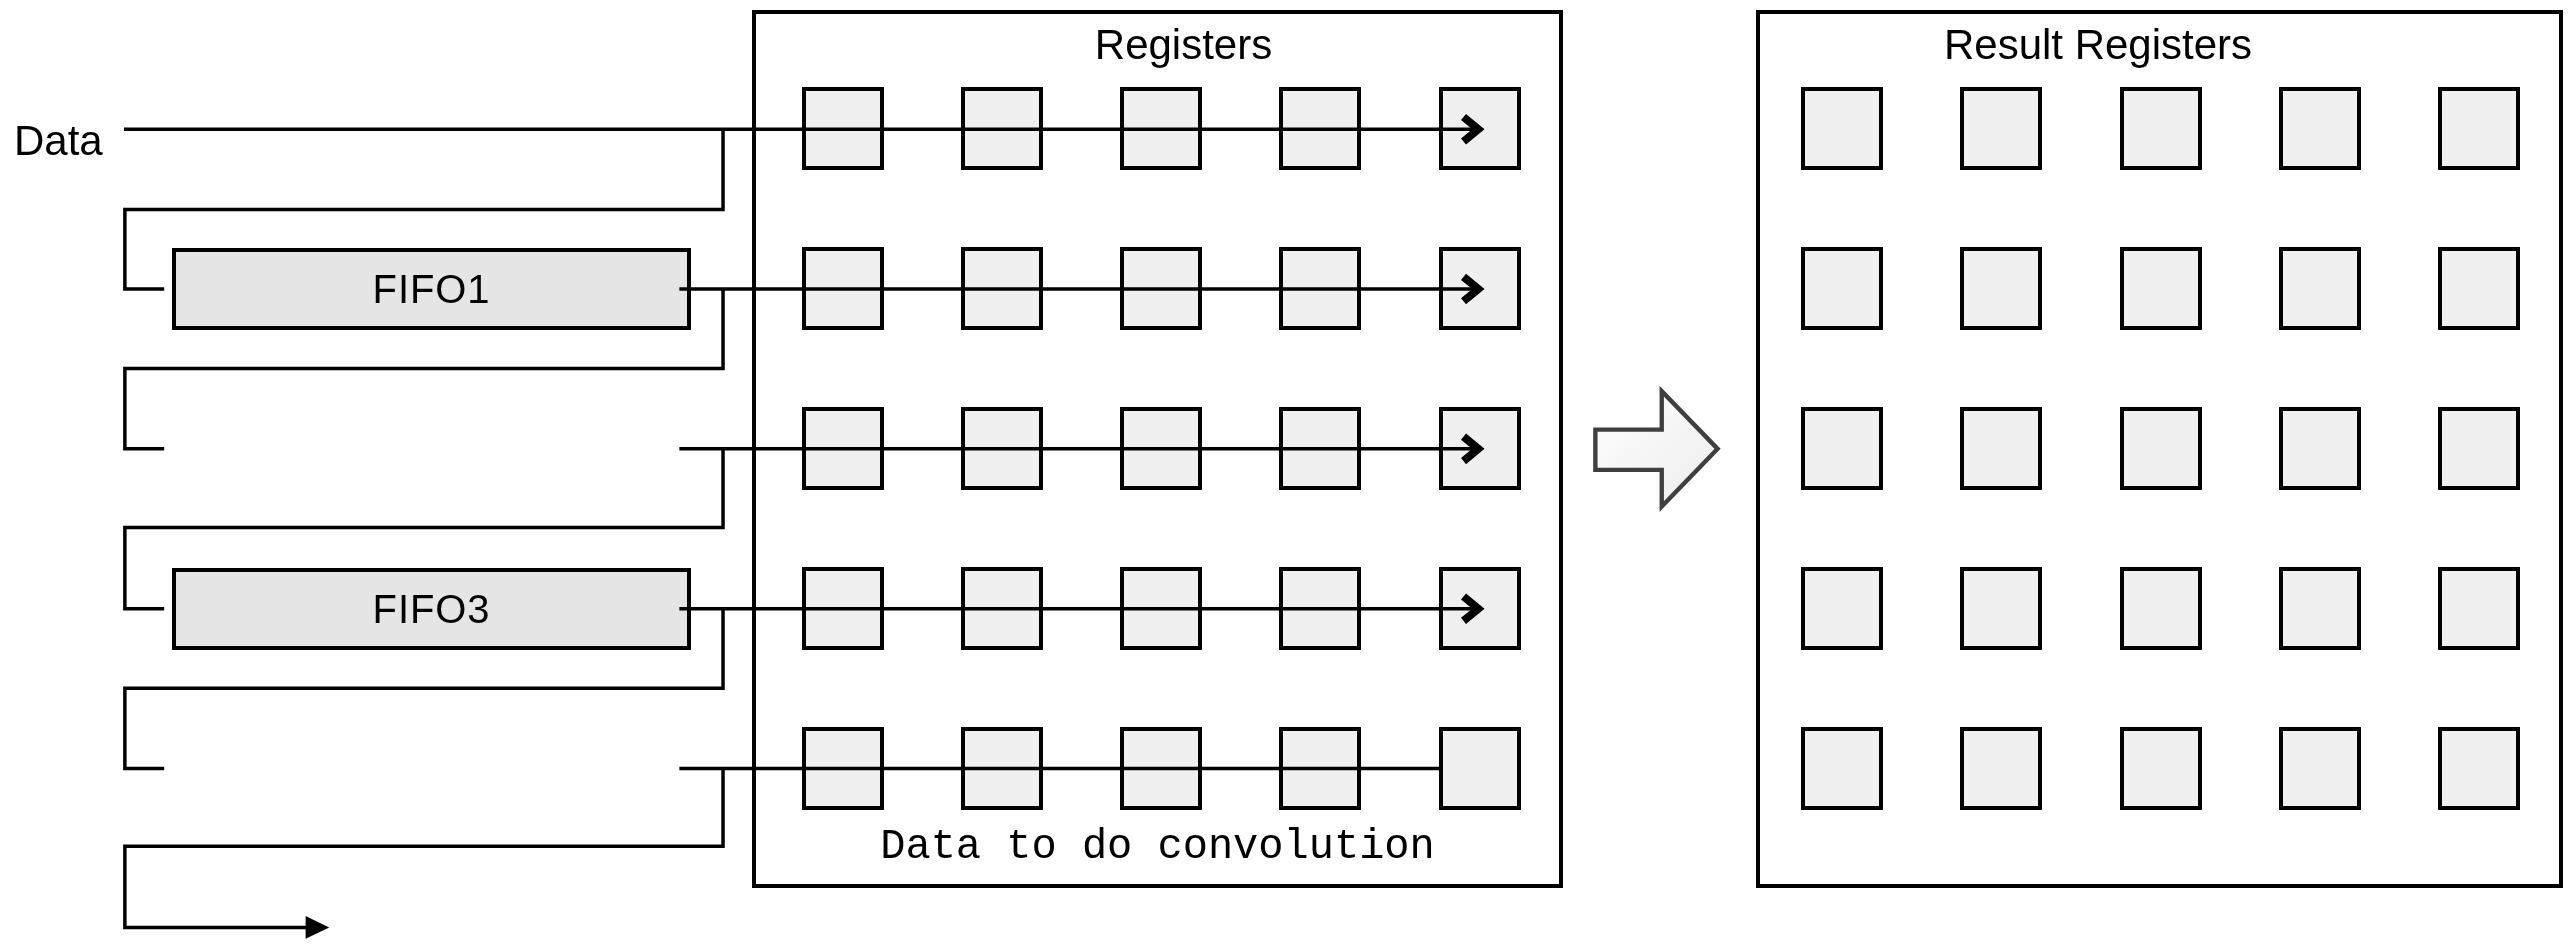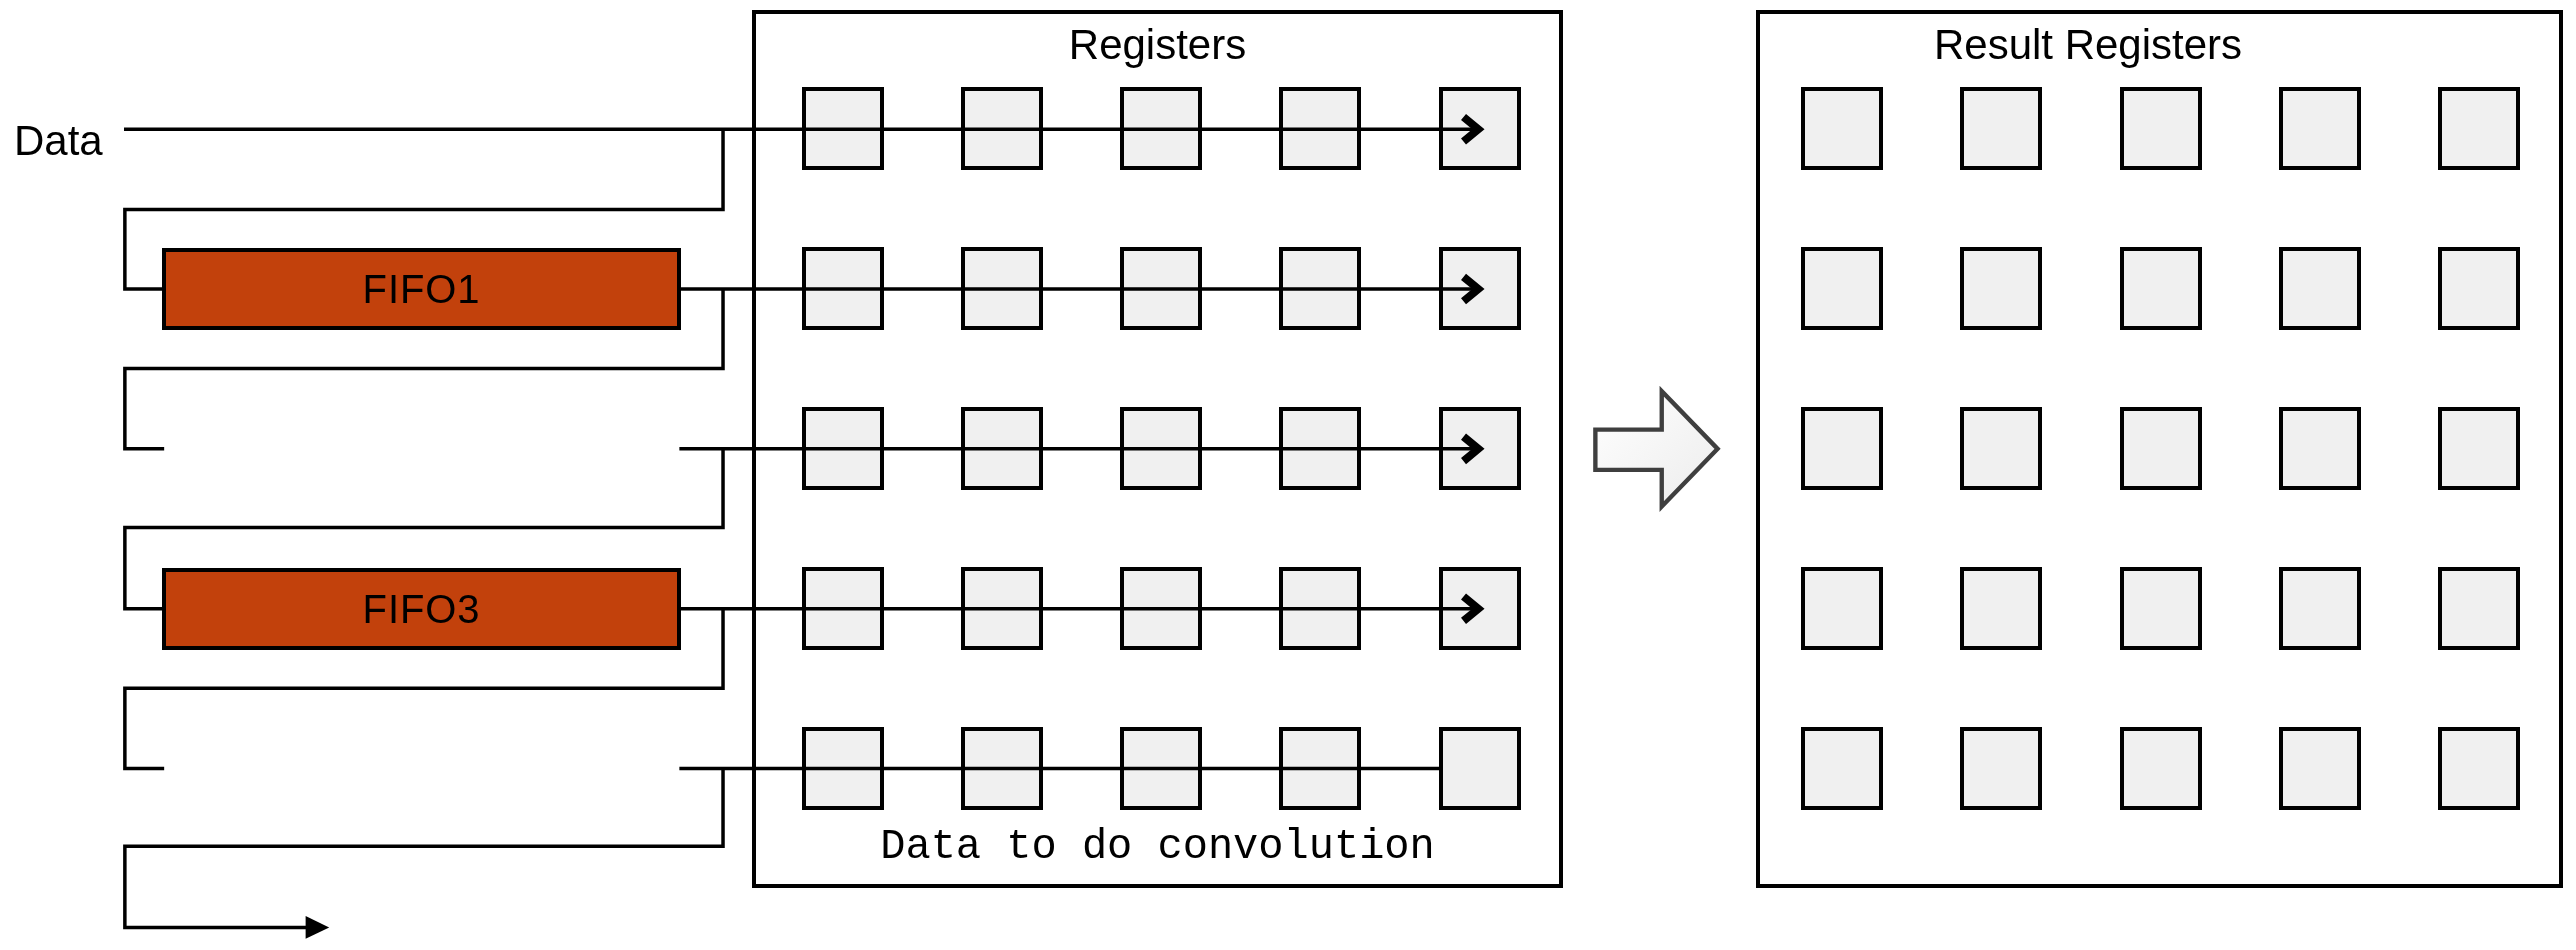--- a/index.html
+++ b/index.html
@@ -21,24 +21,24 @@
   .cell{
     position:absolute;
     width:82px;height:83px;
     box-sizing:border-box;
     border:4.4px solid #000;
     background:#f0f0f0;
     z-index:2;
   }
   .fifo{
     position:absolute;
-    left:162px;width:519px;height:82px;
+    left:172px;width:519px;height:82px;
     box-sizing:border-box;
     border:4.4px solid #000;
-    background:#c2410c;
+    background:#e5e5e5;
     display:flex;align-items:center;justify-content:center;
     z-index:2;
   }
   .fifo-label{
     font-size:40px;line-height:40px;
     letter-spacing:0.9px;
   }
   .title{
     position:absolute;
     text-align:center;
@@ -60,21 +60,21 @@
   }
 </style>
 </head>
 <body>
 
 <div class="canvas">
 
   <div class="data-label">Data</div>
 
   <div class="big-box" style="left:752px;top:9.6px;width:811px;height:878px;"></div>
-  <div class="title" style="left:752px;top:21px;width:811px;">Registers</div>
+  <div class="title" style="left:752px;top:21px;width:811px;padding-left:26px;">Registers</div>
   <div class="title" style="left:752px;top:824px;width:811px;font-family:Liberation Mono, monospace;">Data to do convolution</div>
 
   <div class="cell" style="left:802px;top:87px;"></div>
   <div class="cell" style="left:961px;top:87px;"></div>
   <div class="cell" style="left:1120px;top:87px;"></div>
   <div class="cell" style="left:1279px;top:87px;"></div>
   <div class="cell" style="left:1439px;top:87px;"></div>
 
   <div class="cell" style="left:802px;top:247px;"></div>
   <div class="cell" style="left:961px;top:247px;"></div>
@@ -101,21 +101,21 @@
   <div class="cell" style="left:1439px;top:727px;"></div>
 
   <div class="fifo" style="top:248px;">
     <span class="fifo-label">FIFO1</span>
   </div>
   <div class="fifo" style="top:568px;">
     <span class="fifo-label">FIFO3</span>
   </div>
 
   <div class="big-box" style="left:1756px;top:9.6px;width:807px;height:878px;"></div>
-  <div class="title" style="left:1756px;top:21px;width:664px;">Result Registers</div>
+  <div class="title" style="left:1756px;top:21px;width:664px;padding-left:10px;">Result Registers</div>
 
   <div class="cell" style="left:1801px;top:87px;"></div>
   <div class="cell" style="left:1960px;top:87px;"></div>
   <div class="cell" style="left:2120px;top:87px;"></div>
   <div class="cell" style="left:2279px;top:87px;"></div>
   <div class="cell" style="left:2438px;top:87px;"></div>
 
   <div class="cell" style="left:1801px;top:247px;"></div>
   <div class="cell" style="left:1960px;top:247px;"></div>
   <div class="cell" style="left:2120px;top:247px;"></div>

